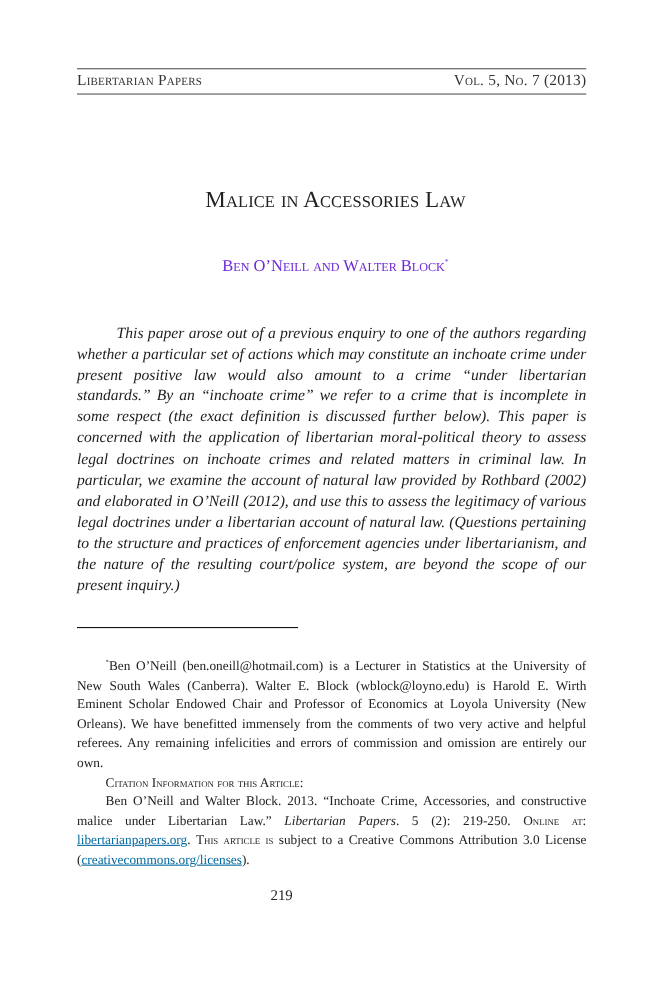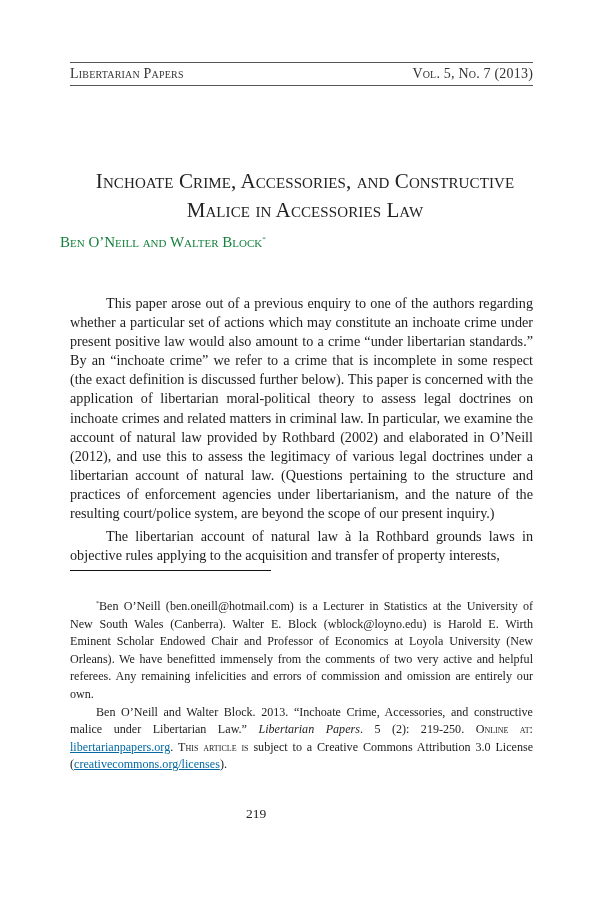--- a/index.html
+++ b/index.html
@@ -49,35 +49,37 @@
       font-variant: small-caps;
       line-height: 29px;
       color: #222;
       letter-spacing: 0.1px;
     }
     .authors {
       position: absolute;
       left: 60px;
       width: 490px;
       top: 234px;
+      text-align: center;
       font-size: 15px;
       font-variant: small-caps;
-      color: #15803d;
+      color: #6d28d9;
     }
     .authors sup { font-size: 7px; vertical-align: 6px; }
 
     .body-text {
       position: absolute;
       left: 70px;
       width: 463px;
       top: 294px;
       font-size: 14.2px;
       line-height: 19.1px;
       text-align: justify;
       color: #1c1c1c;
+      font-style: italic;
     }
     .body-text p {
       margin: 0;
       text-indent: 36px;
     }
     .body-text p + p { margin-top: 4px; }
 
     .fn-rule {
       position: absolute;
       left: 70px;
@@ -120,35 +122,34 @@
 <body>
 
 <div class="page">
 
   <div class="running-head">
     <span>Libertarian Papers</span>
     <span>Vol. 5, No. 7 (2013)</span>
   </div>
 
   <div class="title">
-    <div>Inchoate Crime, Accessories, and Constructive</div>
     <div>Malice in Accessories Law</div>
   </div>
 
   <div class="authors">
     <span>Ben O’Neill and Walter Block</span><sup>*</sup>
   </div>
 
   <div class="body-text">
     <p>This paper arose out of a previous enquiry to one of the authors regarding whether a particular set of actions which may constitute an inchoate crime under present positive law would also amount to a crime “under libertarian standards.” By an “inchoate crime” we refer to a crime that is incomplete in some respect (the exact definition is discussed further below). This paper is concerned with the application of libertarian moral-political theory to assess legal doctrines on inchoate crimes and related matters in criminal law. In particular, we examine the account of natural law provided by Rothbard (2002) and elaborated in O’Neill (2012), and use this to assess the legitimacy of various legal doctrines under a libertarian account of natural law. (Questions pertaining to the structure and practices of enforcement agencies under libertarianism, and the nature of the resulting court/police system, are beyond the scope of our present inquiry.)</p>
-    <p>The libertarian account of natural law à la Rothbard grounds laws in objective rules applying to the acquisition and transfer of property interests,</p>
   </div>
 
   <div class="fn-rule"></div>
 
   <div class="footnotes">
     <p><sup>*</sup><span>Ben O’Neill (ben.oneill@hotmail.com) is a Lecturer in Statistics at the University of New South Wales (Canberra). Walter E. Block (wblock@loyno.edu) is Harold E. Wirth Eminent Scholar Endowed Chair and Professor of Economics at Loyola University (New Orleans). We have benefitted immensely from the comments of two very active and helpful referees. Any remaining infelicities and errors of commission and omission are entirely our own.</span></p>
+    <p class="sc">Citation Information for this Article:</p>
     <p><span>Ben O’Neill and Walter Block. 2013. “Inchoate Crime, Accessories, and constructive malice under Libertarian Law.” </span><span class="it">Libertarian Papers</span><span>. 5 (2): 219-250. </span><span class="sc">Online at:</span><span> </span><span class="link">libertarianpapers.org</span><span>. </span><span class="sc">This article is</span><span> subject to a Creative Commons Attribution 3.0 License (</span><span class="link">creativecommons.org/licenses</span><span>).</span></p>
   </div>
 
   <div class="page-number">219</div>
 
 </div>
 
 </body></html>

